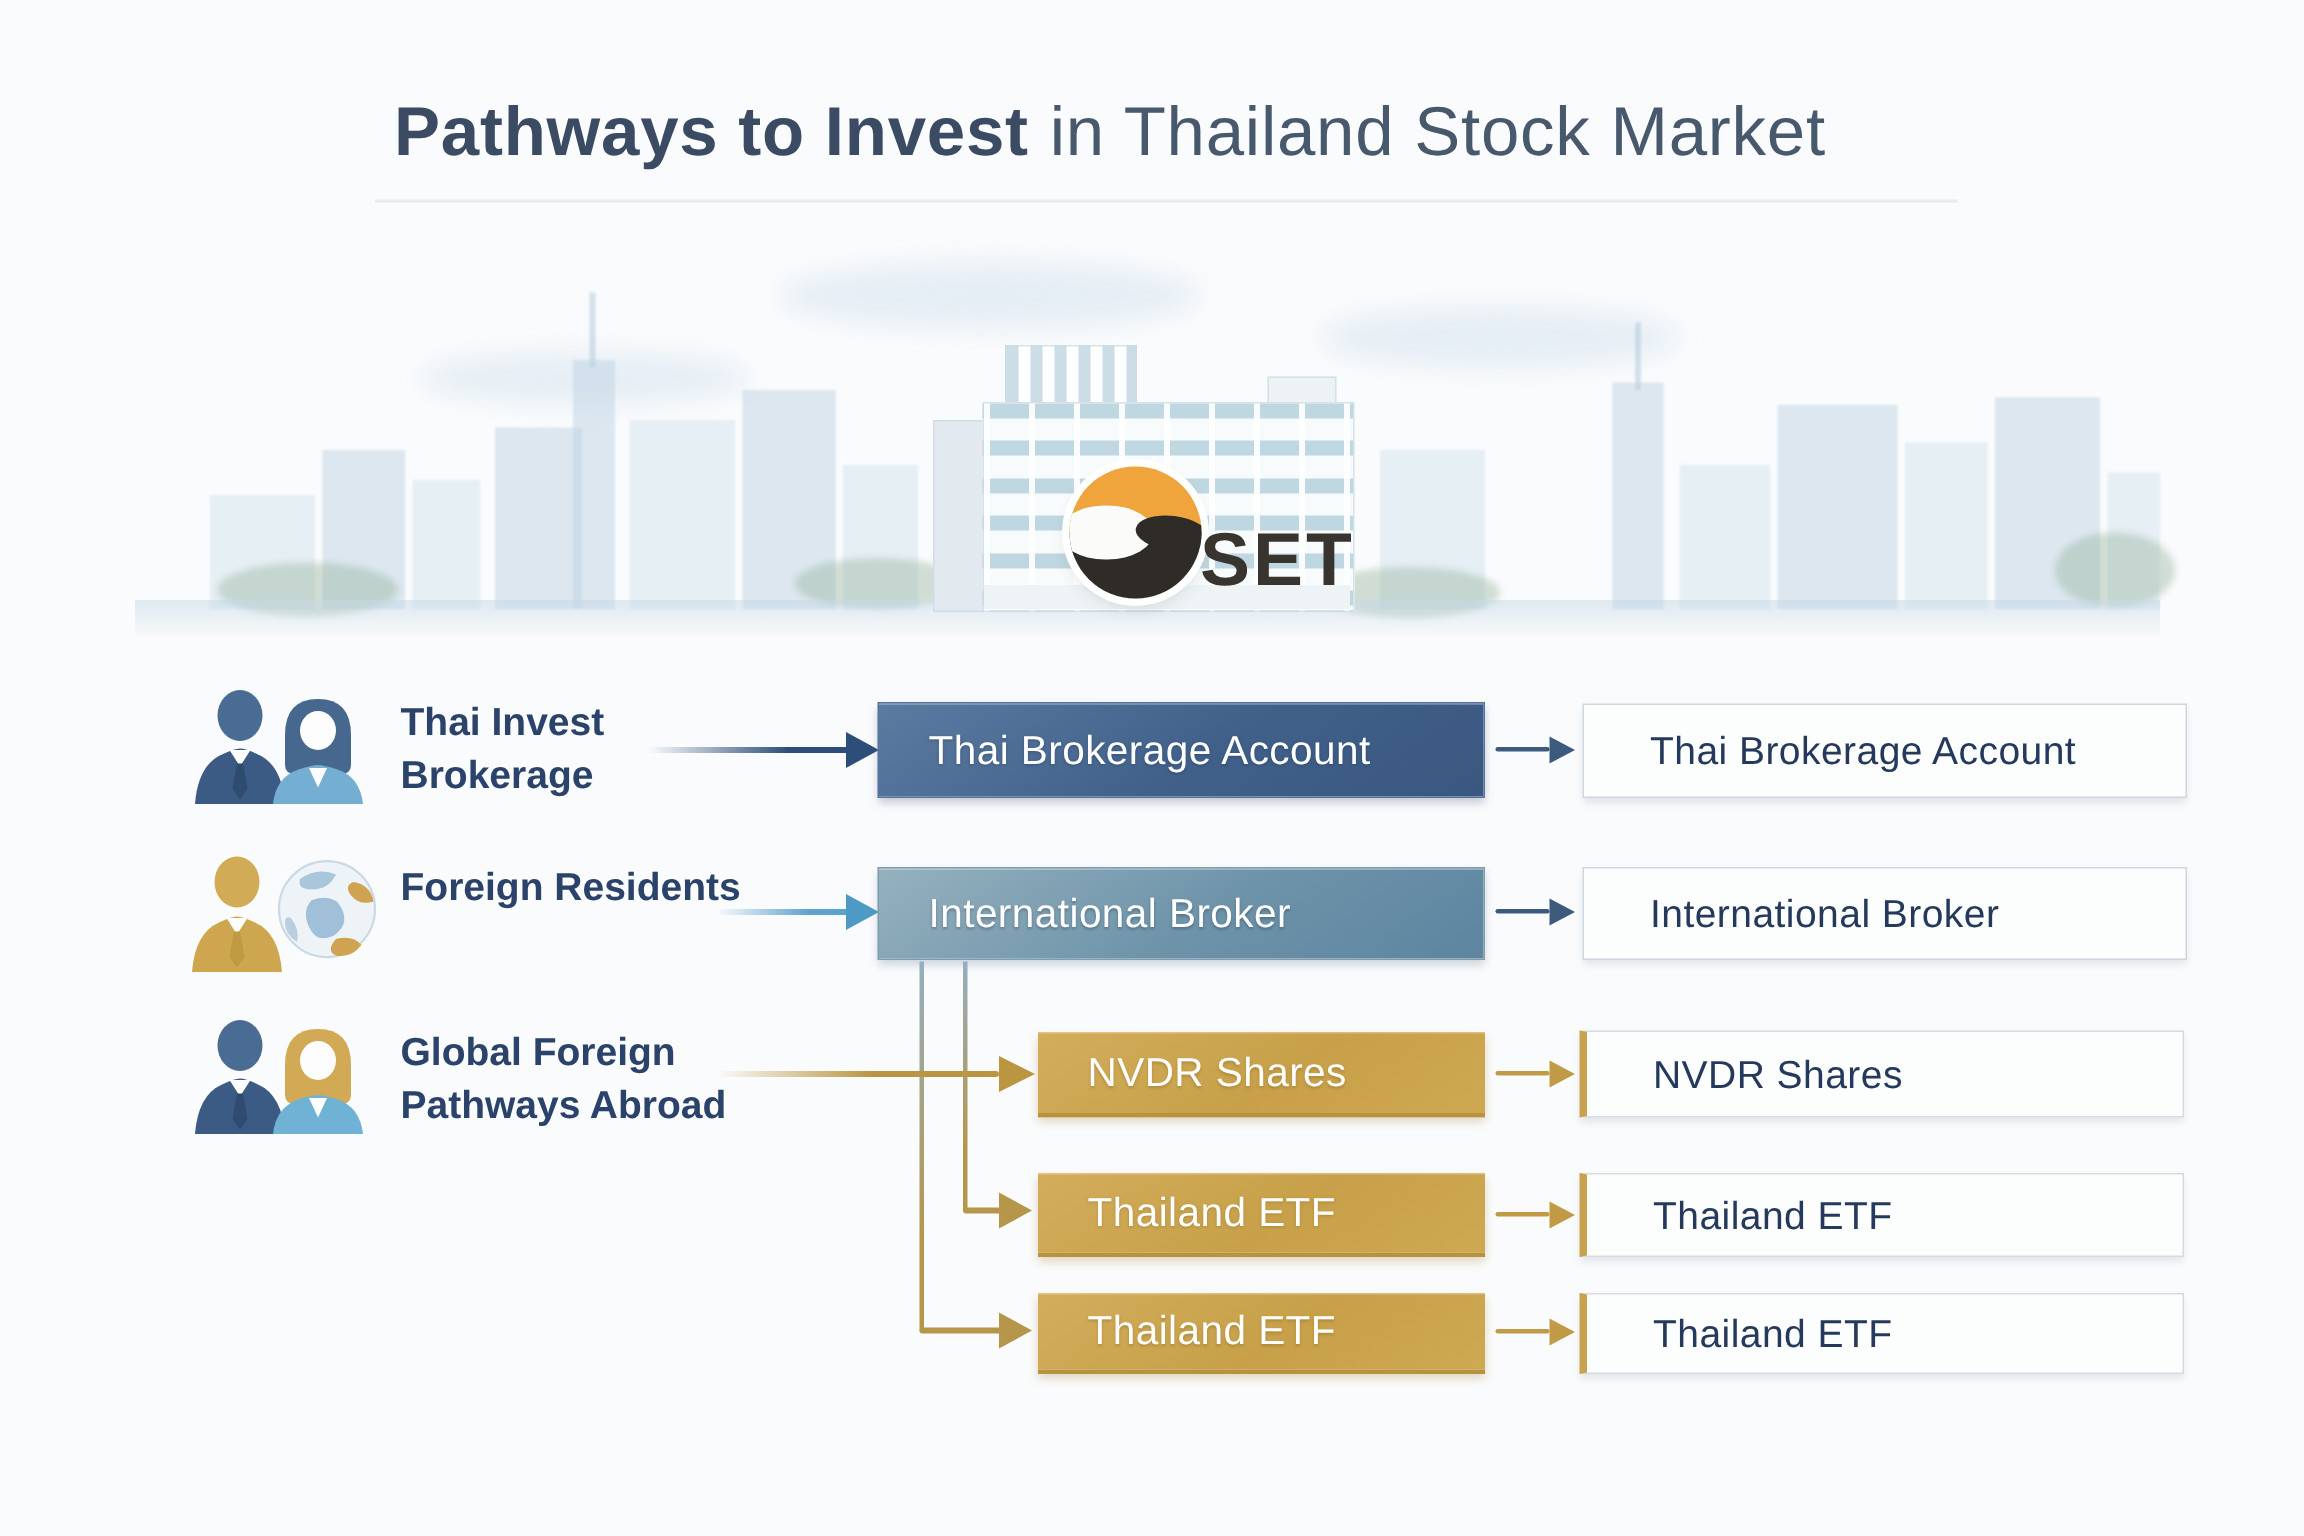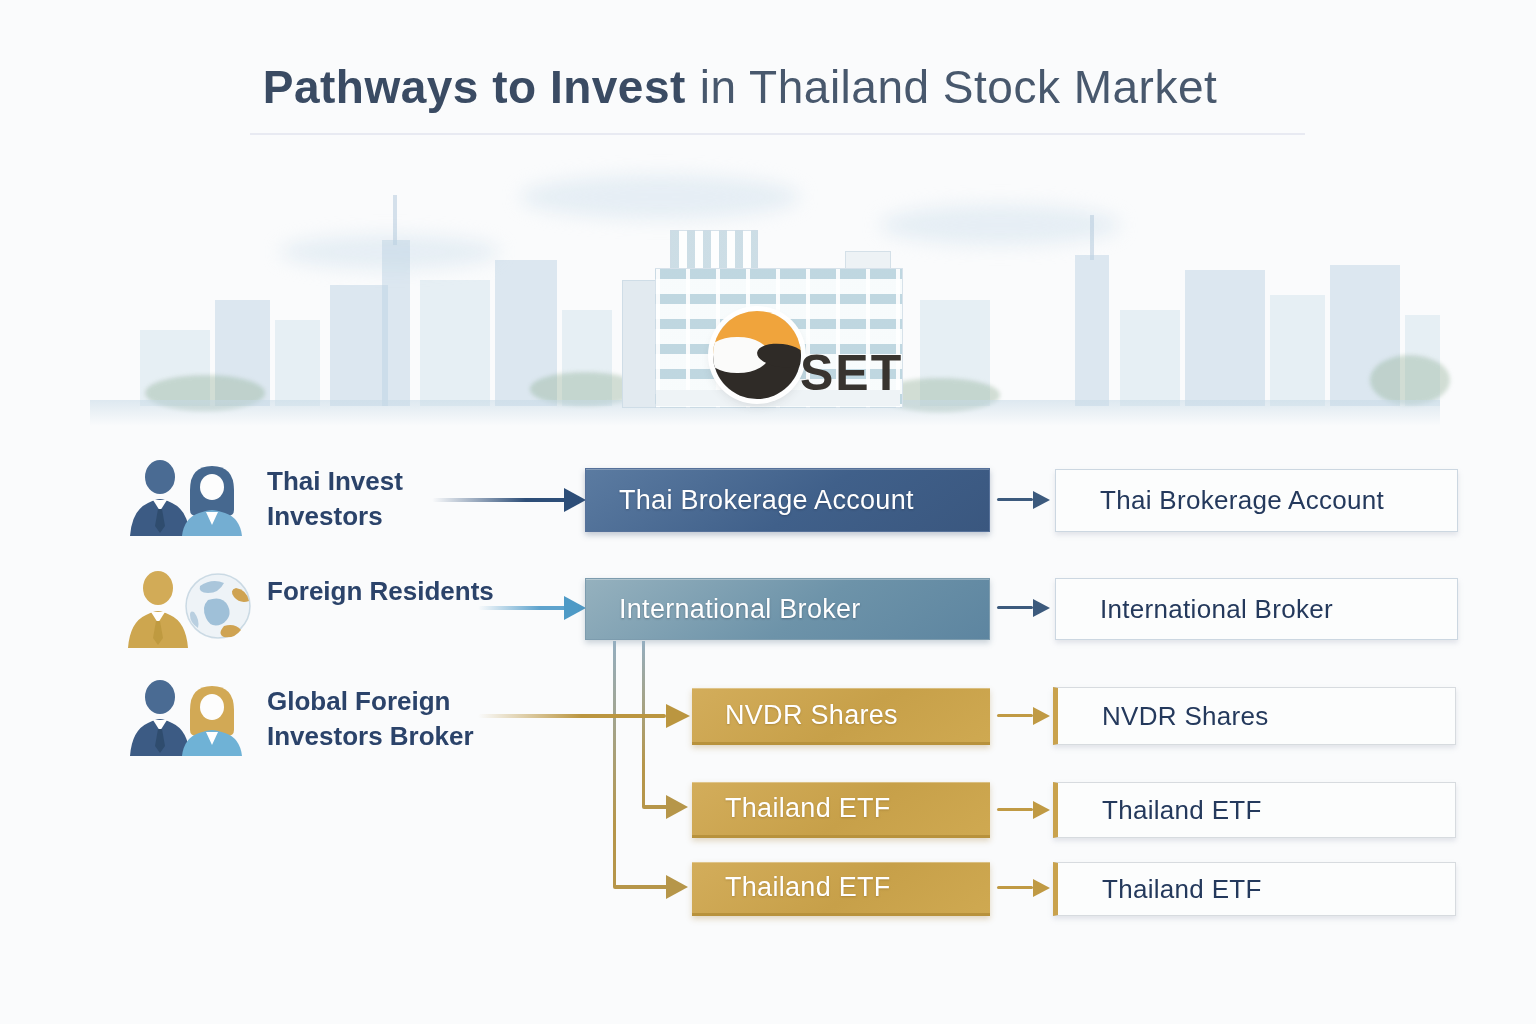--- a/index.html
+++ b/index.html
@@ -137,21 +137,21 @@
       <ellipse cx="36" cy="17" rx="15" ry="17" fill="#4a6b93"></ellipse>
       <path d="M29 40 L36 51 L43 40 Z" fill="#ffffff"></path>
       <path d="M34 49 L38 49 L41 66 L36 73 L31 66 Z" fill="#2f4c6e"></path>
       <path d="M66 30 Q66 6 88 6 Q110 6 110 30 L110 50 Q110 56 103 56 L73 56 Q66 56 66 50 Z" fill="#46688f"></path>
       <path d="M58 76 Q60 58 75 53 Q84 50 88 50 Q92 50 101 53 Q116 58 118 76 Z" fill="#74aed2"></path>
       <ellipse cx="88" cy="27" rx="12" ry="13" fill="#fdfdfd"></ellipse>
       <path d="M82 52 L88 65 L94 52 Z" fill="#ffffff"></path>
     </svg>
     <div class="inv-label">
       <div>Thai Invest</div>
-      <div>Investors</div>
+      <div>Brokerage</div>
     </div>
   </div>
   <div class="line" style="left:432px;top:498px;width:134px;background:linear-gradient(90deg,rgba(45,78,120,0),#2d4e78 70%);"></div>
   <div class="tri" style="left:564px;top:488px;border-width:12px 0 12px 22px;border-color:transparent transparent transparent #2d4e78;"></div>
 
   <div class="mbox blue1" style="left:585px;top:468px;width:405px;height:64px;">
     <span>Thai Brokerage Account</span>
   </div>
   <div class="line" style="left:997px;top:498px;width:36px;height:3px;background:#3c5a7d;"></div>
   <div class="tri" style="left:1033px;top:491px;border-width:9px 0 9px 17px;border-color:transparent transparent transparent #3c5a7d;"></div>
@@ -197,21 +197,21 @@
       <ellipse cx="36" cy="17" rx="15" ry="17" fill="#4a6b93"></ellipse>
       <path d="M29 40 L36 51 L43 40 Z" fill="#ffffff"></path>
       <path d="M34 49 L38 49 L41 66 L36 73 L31 66 Z" fill="#2f4c6e"></path>
       <path d="M66 30 Q66 6 88 6 Q110 6 110 30 L110 50 Q110 56 103 56 L73 56 Q66 56 66 50 Z" fill="#d2a955"></path>
       <path d="M58 76 Q60 58 75 53 Q84 50 88 50 Q92 50 101 53 Q116 58 118 76 Z" fill="#6fb2d6"></path>
       <ellipse cx="88" cy="27" rx="12" ry="13" fill="#fdfdfd"></ellipse>
       <path d="M82 52 L88 65 L94 52 Z" fill="#ffffff"></path>
     </svg>
     <div class="inv-label">
       <div>Global Foreign</div>
-      <div>Investors Broker</div>
+      <div>Pathways Abroad</div>
     </div>
   </div>
   <div class="line" style="left:478px;top:714px;width:188px;height:4px;background:linear-gradient(90deg,rgba(187,150,64,0),#bb9640 55%);"></div>
   <div class="tri" style="left:666px;top:704px;border-width:12px 0 12px 24px;border-color:transparent transparent transparent #bb9640;"></div>
 
   <div class="mbox gold" style="left:692px;top:688px;width:298px;height:57px;">
     <span>NVDR Shares</span>
   </div>
   <div class="line" style="left:997px;top:714px;width:36px;height:3px;background:#c09a44;"></div>
   <div class="tri" style="left:1033px;top:707px;border-width:9px 0 9px 17px;border-color:transparent transparent transparent #c09a44;"></div>

